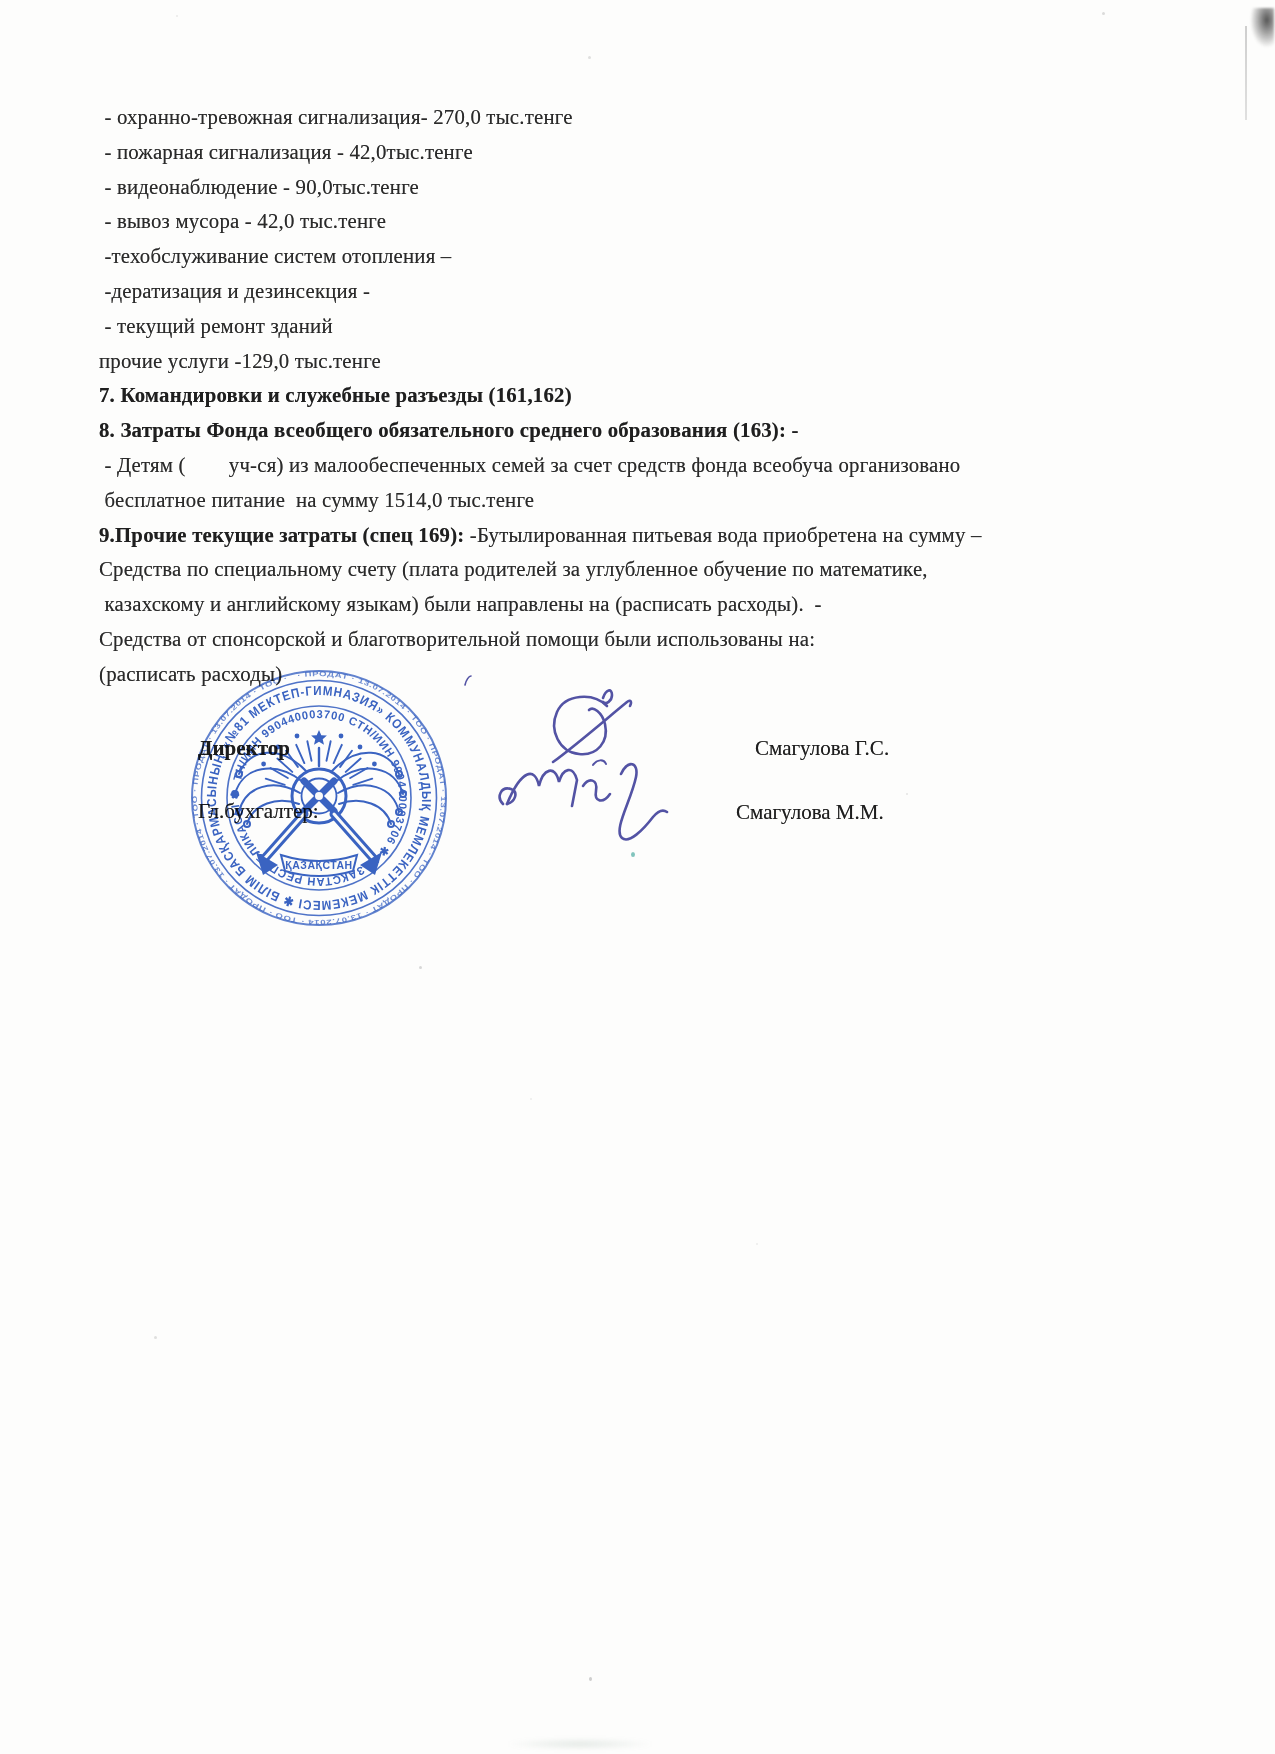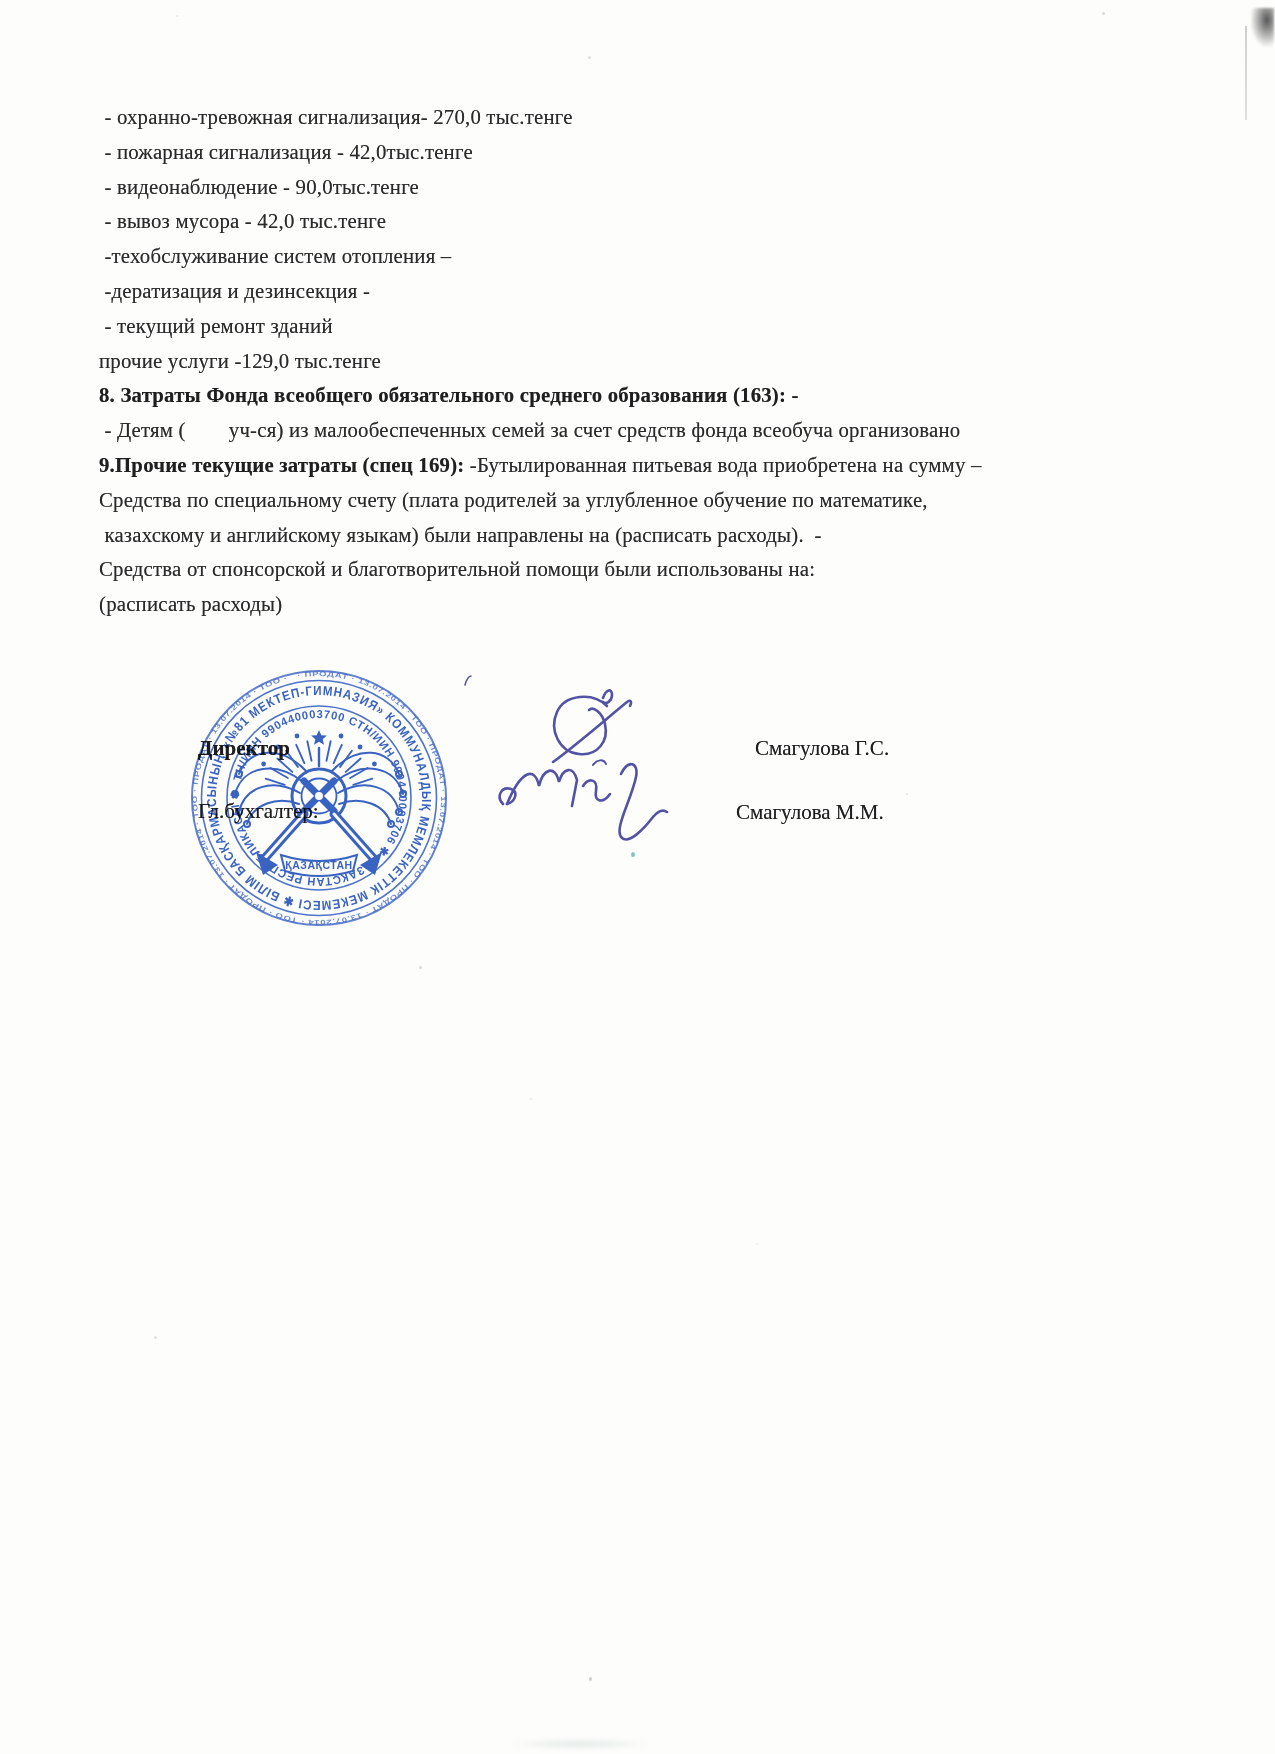--- a/index.html
+++ b/index.html
@@ -52,22 +52,24 @@
 
   <div class="textblock">
       <p class="line"><span> - охранно-тревожная сигнализация- 270,0 тыс.тенге</span></p>
       <p class="line"><span> - пожарная сигнализация - 42,0тыс.тенге</span></p>
       <p class="line"><span> - видеонаблюдение - 90,0тыс.тенге</span></p>
       <p class="line"><span> - вывоз мусора - 42,0 тыс.тенге</span></p>
       <p class="line"><span> -техобслуживание систем отопления –</span></p>
       <p class="line"><span> -дератизация и дезинсекция -</span></p>
       <p class="line"><span> - текущий ремонт зданий</span></p>
       <p class="line"><span>прочие услуги -129,0 тыс.тенге</span></p>
+      <p class="line"><b>7. Командировки и служебные разъезды (161,162)</b></p>
       <p class="line"><b>8. Затраты Фонда всеобщего обязательного среднего образования (163): -</b></p>
       <p class="line"><span> - Детям (        уч-ся) из малообеспеченных семей за счет средств фонда всеобуча организовано</span></p>
+      <p class="line"><span> бесплатное питание  на сумму 1514,0 тыс.тенге</span></p>
       <p class="line"><b>9.Прочие текущие затраты (спец 169): </b><span>-Бутылированная питьевая вода приобретена на сумму –</span></p>
       <p class="line"><span>Средства по специальному счету (плата родителей за углубленное обучение по математике,</span></p>
       <p class="line"><span> казахскому и английскому языкам) были направлены на (расписать расходы).  -</span></p>
       <p class="line"><span>Средства от спонсорской и благотворительной помощи были использованы на:</span></p>
       <p class="line"><span>(расписать расходы)</span></p>
     </div>
 
   <span class="sig-label" style="left:198px;top:736px;font-weight:bold;">Директор</span>
   <span class="sig-label" style="left:755px;top:736px;">Смагулова Г.С.</span>
   <span class="sig-label" style="left:198px;top:799px;">Гл.бухгалтер:</span>

